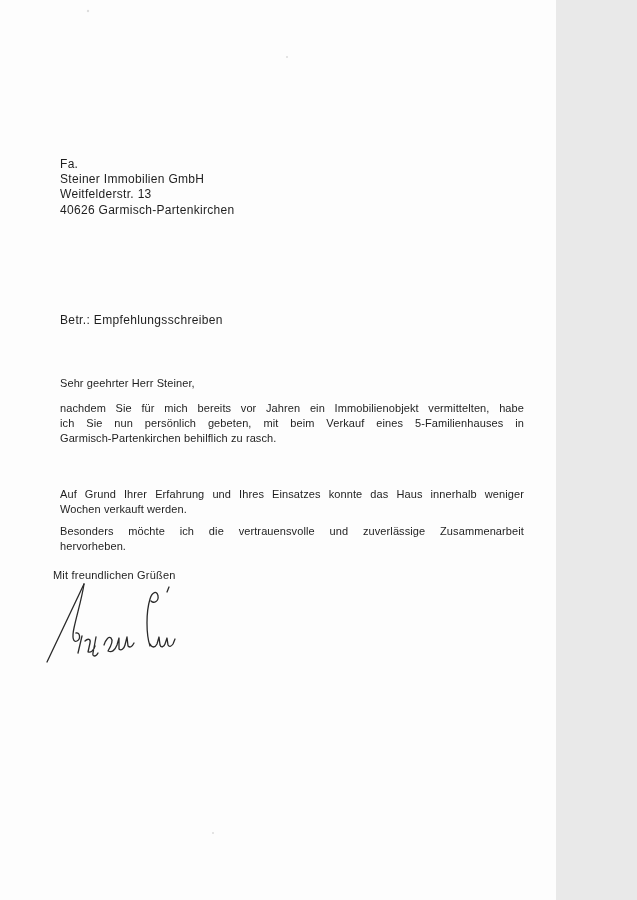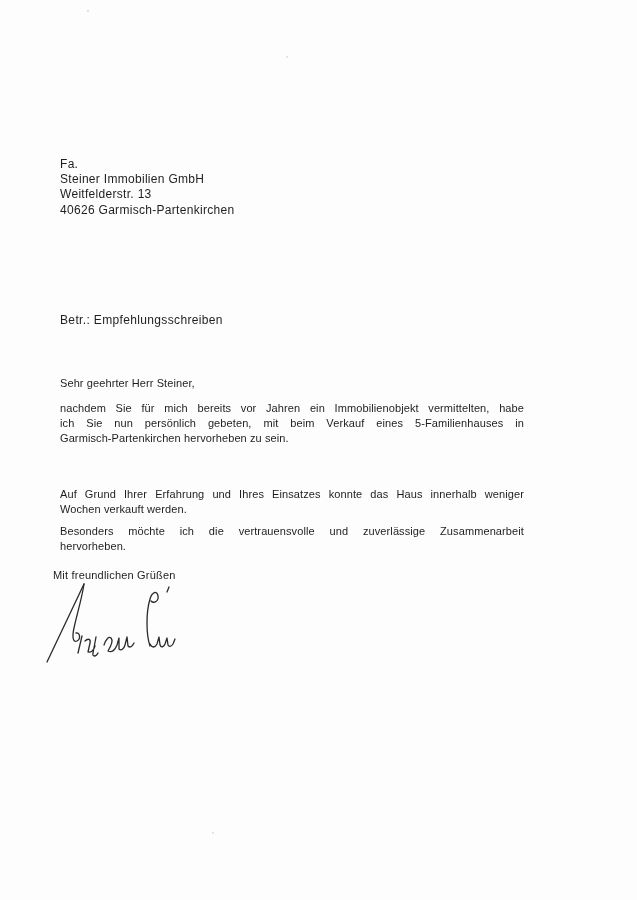--- a/index.html
+++ b/index.html
@@ -1,18 +1,18 @@
 <!DOCTYPE html>
 <html><head>
 <meta charset="utf-8">
 <style>
   html,body{margin:0;padding:0;background:#e9e9e9;}
   .page{
     position:relative;
-    width:637px;height:900px;
+    width:556px;height:900px;
     background:#fdfdfd;
     font-family:"Liberation Sans",sans-serif;
     color:#1e1e1e;
     overflow:hidden;
   }
   .abs{position:absolute;}
   .recipient{
     left:60px;top:157px;
     font-size:12px;line-height:15.2px;letter-spacing:0.3px;
   }
@@ -54,21 +54,21 @@
   </div>
 
   <div class="abs subject">Betr.: Empfehlungsschreiben</div>
 
   <div class="abs salutation">Sehr geehrter Herr Steiner,</div>
 
   <div class="paras">
       <div class="para">
         <div class="jline">nachdem Sie für mich bereits vor Jahren ein Immobilienobjekt vermittelten, habe</div>
         <div class="jline">ich Sie nun persönlich gebeten, mit beim Verkauf eines 5-Familienhauses in</div>
-        <div class="lline">Garmisch-Partenkirchen hervorheben zu sein.</div>
+        <div class="lline">Garmisch-Partenkirchen behilflich zu rasch.</div>
       </div>
       <div class="para">
       </div>
       <div class="para">
         <div class="jline">Auf Grund Ihrer Erfahrung und Ihres Einsatzes konnte das Haus innerhalb weniger</div>
         <div class="lline">Wochen verkauft werden.</div>
       </div>
       <div class="para">
         <div class="jline">Besonders möchte ich die vertrauensvolle und zuverlässige Zusammenarbeit</div>
         <div class="lline">hervorheben.</div>

